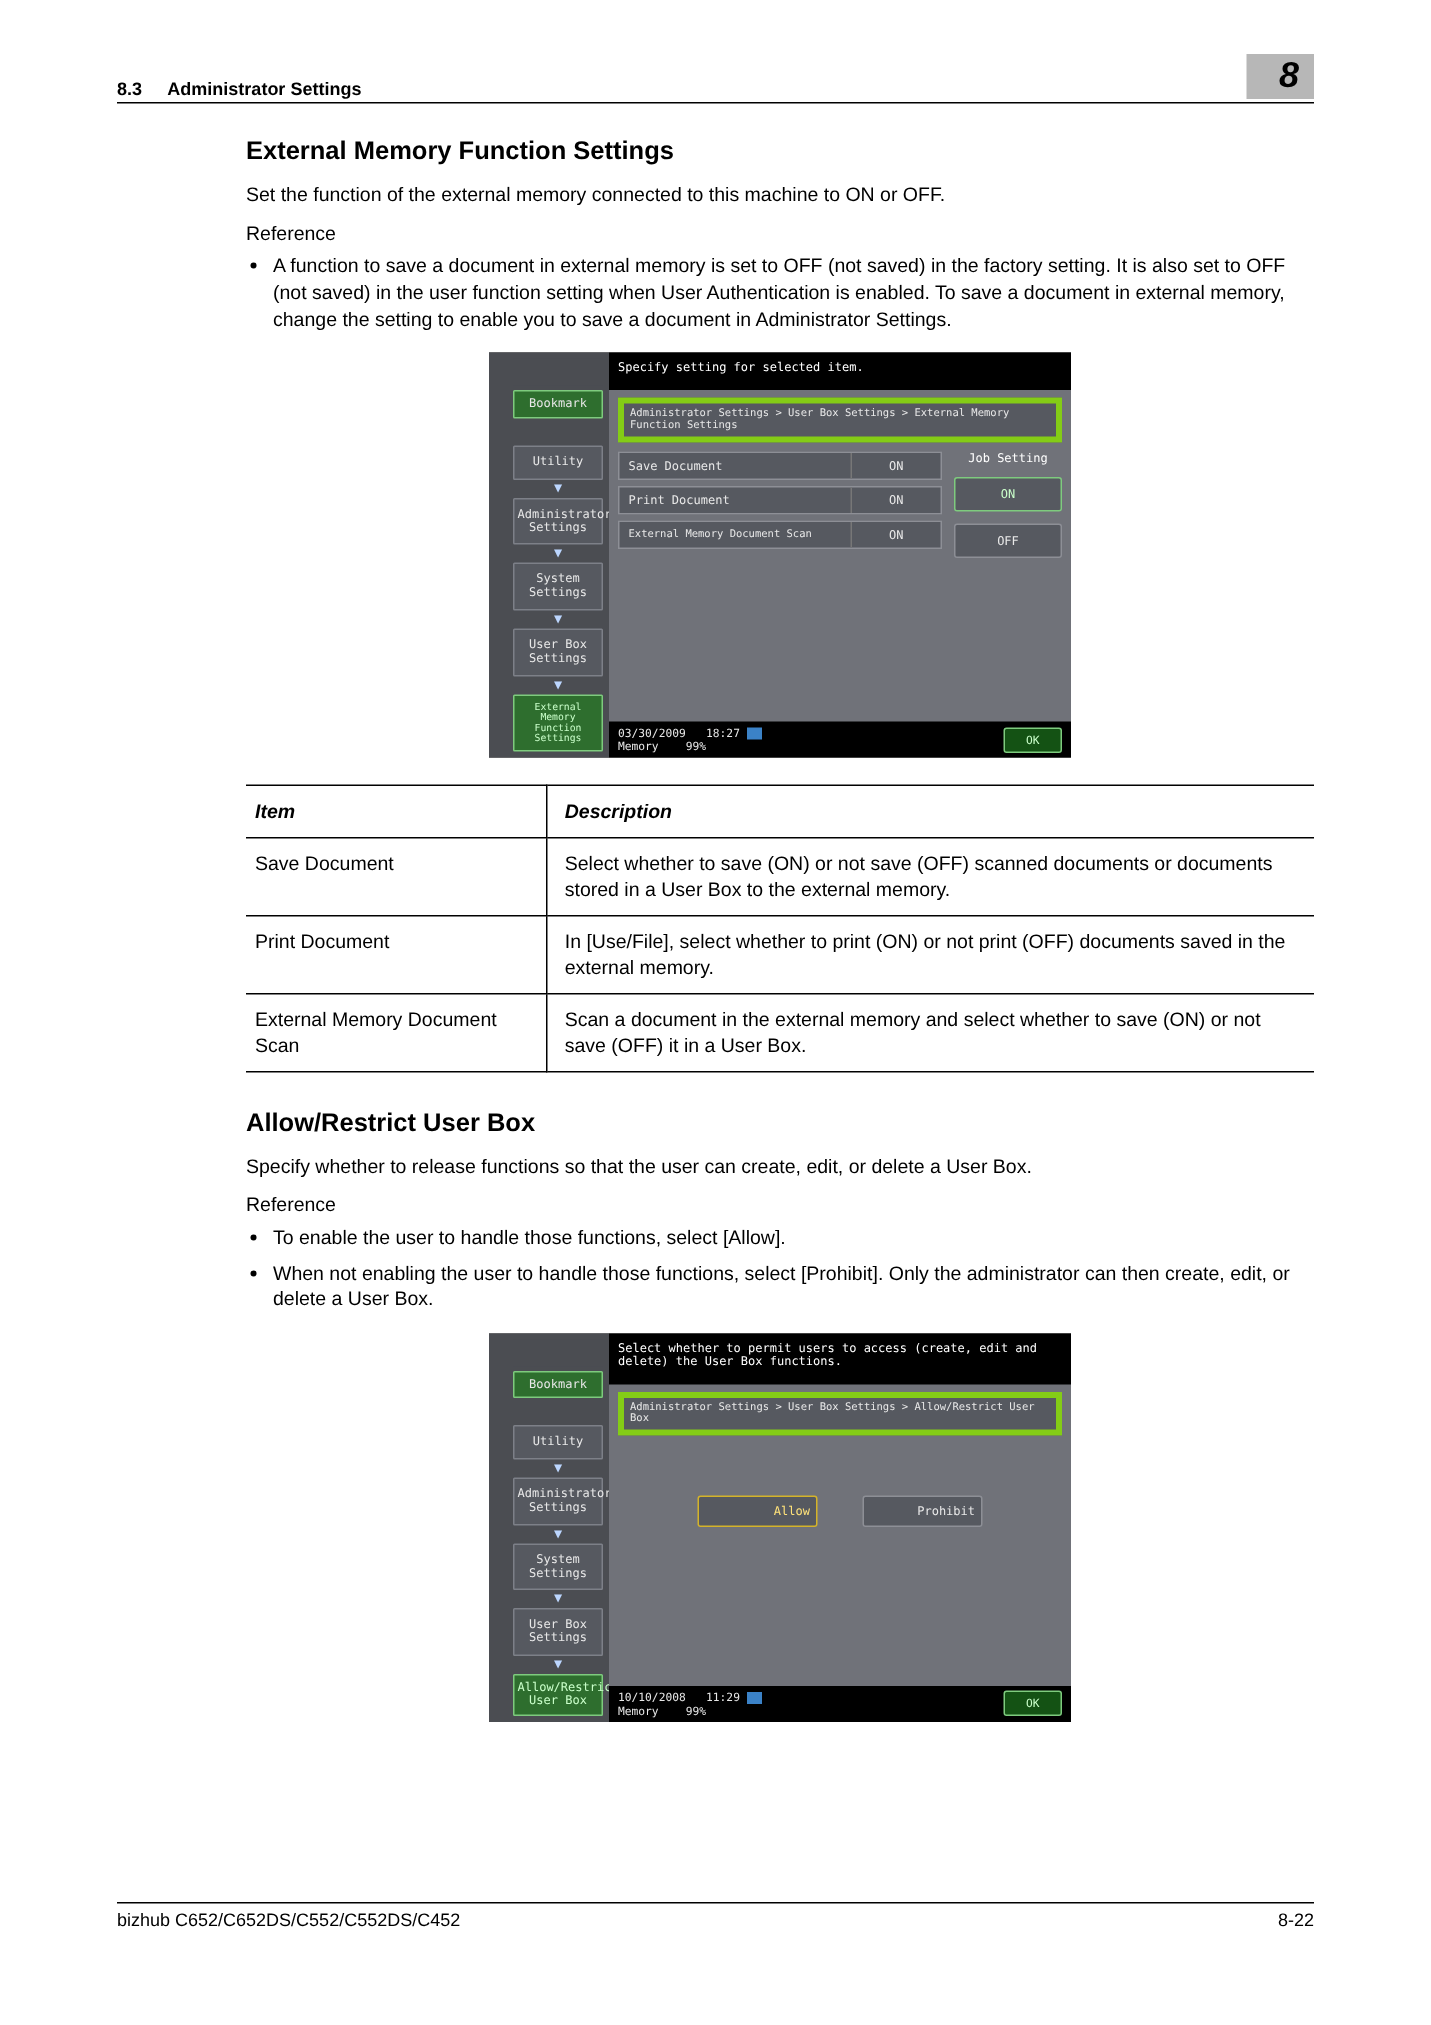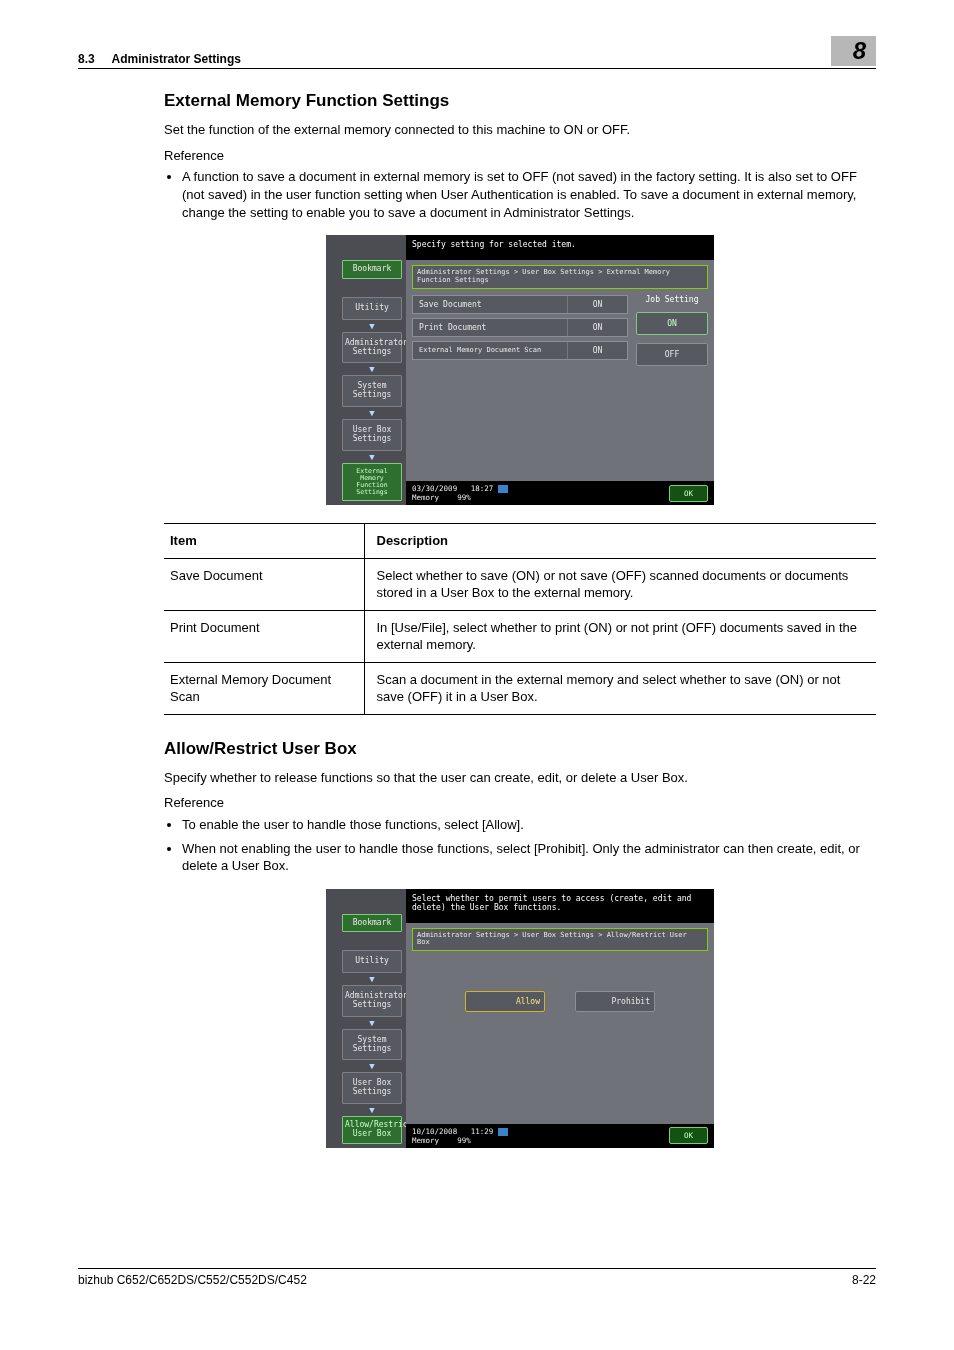--- a/index.html
+++ b/index.html
@@ -87,21 +87,21 @@
     margin-bottom: -2px;
   }
   .ss-main {
     flex: 1;
     padding: 5px 6px 6px 6px;
     background: #707279;
     position: relative;
   }
   .ss-title { font-size: 8px; margin-bottom: 6px; color: #fff; }
   .ss-crumb {
-    border: 1px solid #84cc16;
+    border: 4px solid #84cc16;
     background: #565960;
     padding: 3px 4px;
     font-size: 7px;
     line-height: 1.1;
     margin-bottom: 6px;
   }
   .ss-rows { display: flex; gap: 8px; }
   .ss-rows-left { flex: 1; display: flex; flex-direction: column; gap: 4px; }
   .ss-row {
     display: flex;
@@ -166,21 +166,21 @@
     margin: 6px 0 24px 0;
   }
   table.desc th, table.desc td {
     text-align: left;
     vertical-align: top;
     padding: 8px 10px 8px 0;
     border-bottom: 1px solid #000;
     font-size: 13px;
     line-height: 1.35;
   }
-  table.desc th { border-top: 1px solid #000; font-weight: bold; }
+  table.desc th { border-top: 1px solid #000; font-weight: bold; font-style: italic; }
   table.desc td.col1, table.desc th.col1 {
     width: 200px;
     border-right: 1px solid #000;
     padding-left: 6px;
   }
   table.desc td.col2, table.desc th.col2 { padding-left: 12px; }
 
   .footer-row {
     display: flex;
     justify-content: space-between;

